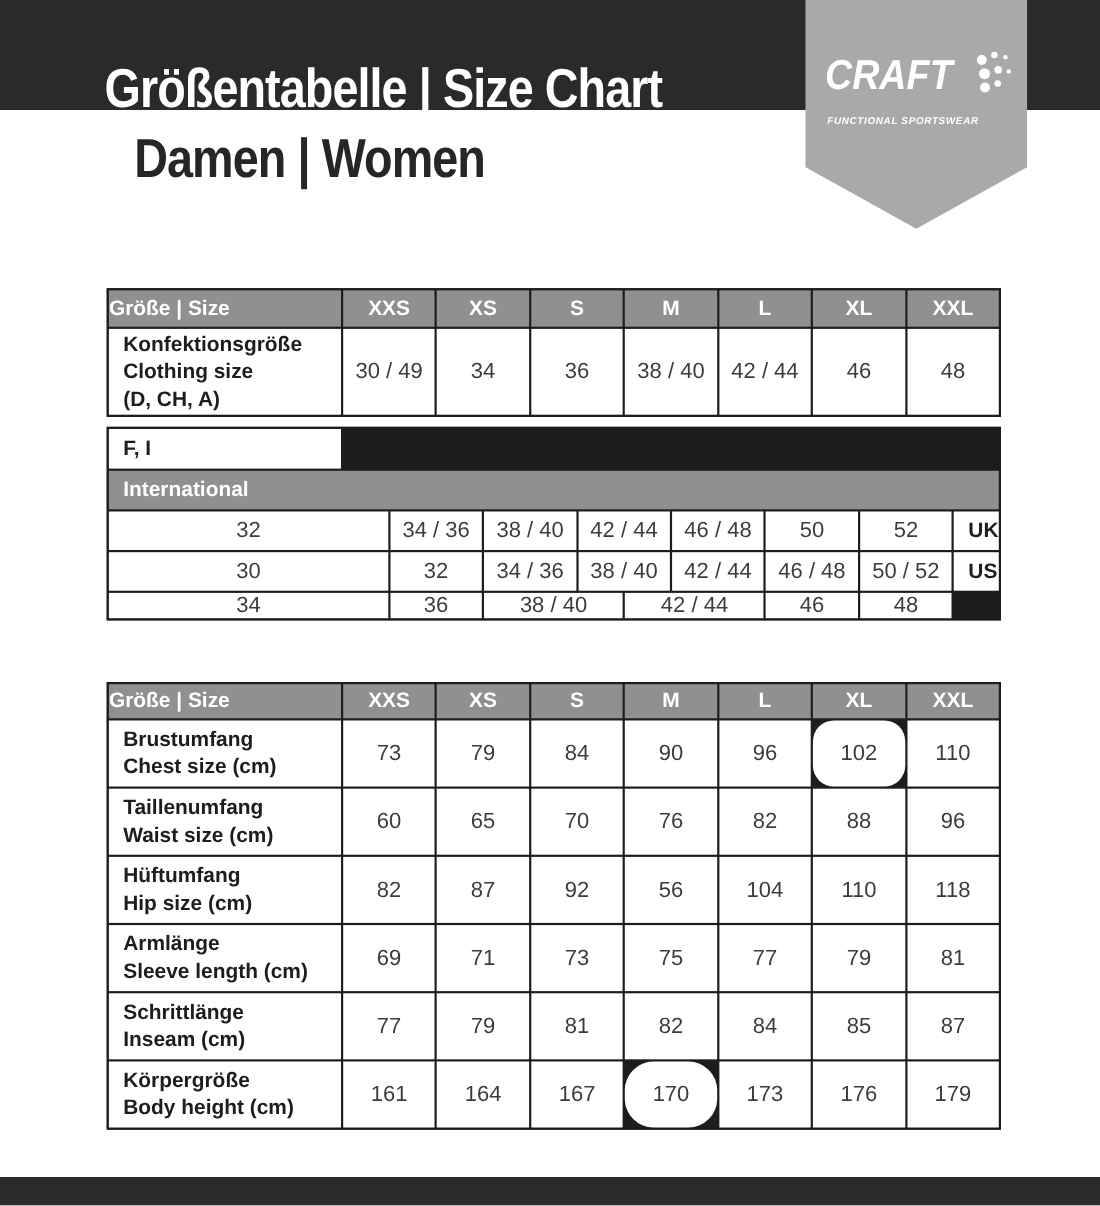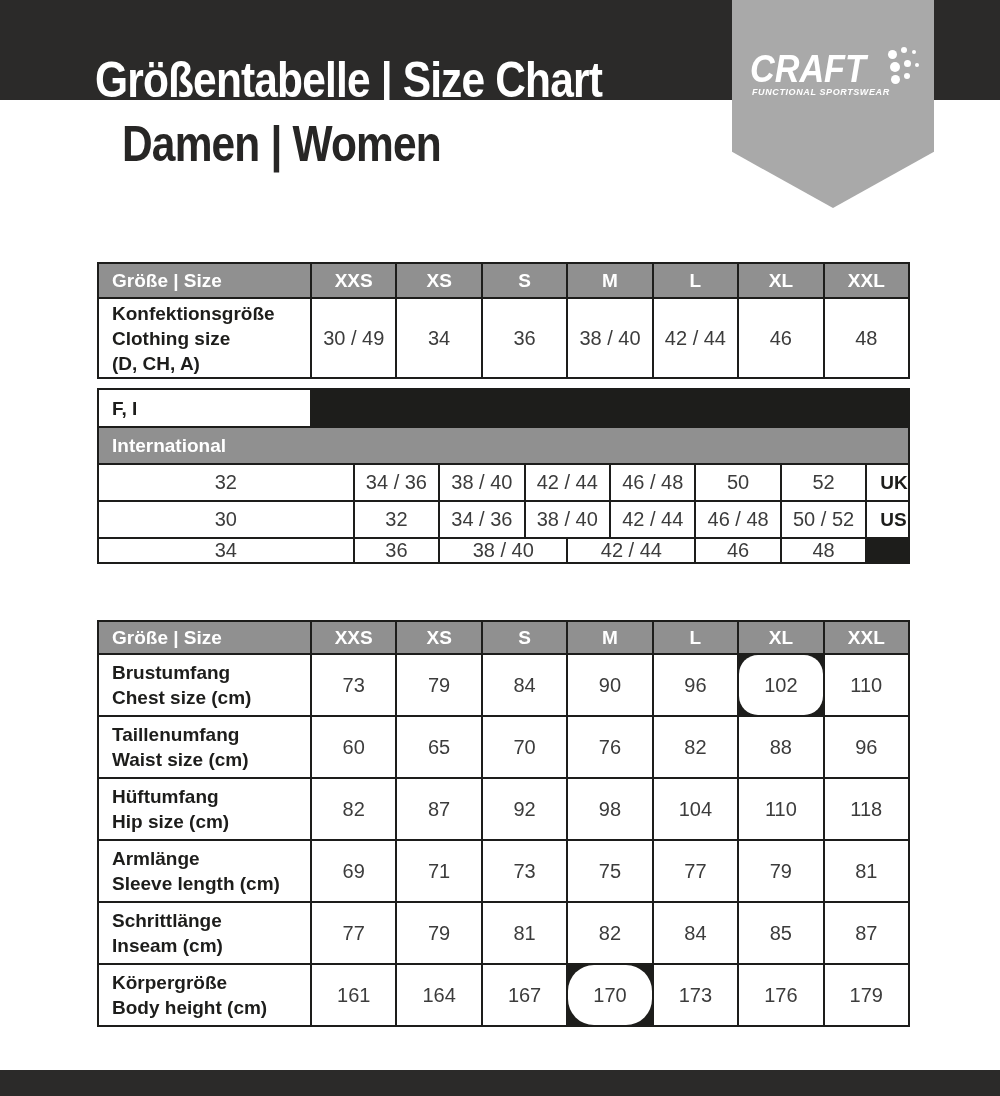--- a/index.html
+++ b/index.html
@@ -24,21 +24,21 @@
   
   .ribbon {
     position:absolute; left:732px; top:0; width:202px; height:208px; background:var(--ribbon,#a9a9a9);
     clip-path:polygon(0 0, 100% 0, 100% 73%, 50% 100%, 0 73%);
   }
   .craft-brand {
     position:absolute; left:18px; top:50px; font-size:38px; font-weight:bold; font-style:italic;
     color:#ffffff; transform:scaleX(0.9); transform-origin:left top; line-height:1; white-space:nowrap;
   }
   .craft-tagline {
-    position:absolute; left:20px; top:87px; font-size:9px; font-weight:bold; font-style:italic;
+    position:absolute; left:20px; top:105px; font-size:9px; font-weight:bold; font-style:italic;
     color:#ffffff; letter-spacing:0.6px; white-space:nowrap;
   }
   .dot { position:absolute; background:#ffffff; border-radius:50%; }
   .d1{left:156px;top:50px;width:9px;height:9px;}
   .d2{left:169px;top:47px;width:6px;height:6px;}
   .d3{left:180px;top:50px;width:4px;height:4px;}
   .d4{left:158px;top:62px;width:10px;height:10px;}
   .d5{left:172px;top:60px;width:7px;height:7px;}
   .d6{left:183px;top:63px;width:4px;height:4px;}
   .d7{left:159px;top:75px;width:9px;height:9px;}
@@ -50,21 +50,21 @@
     display:grid; grid-template-columns:211px repeat(14, 1fr);
     gap:2px; background:var(--border,#1d1d1b); border:2px solid var(--border,#1d1d1b);
   }
   #t1a { top:262px; grid-template-rows:33px 78px; }
   #t1b { top:388px; grid-template-rows:36px 35px 35px 35px; }
   #t2  { top:620px; grid-template-rows:31px repeat(6, 60px); }
 
   .cell { background:#ffffff; display:flex; align-items:center; justify-content:center;
           font-size:20px; color:#3c3c3c; }
   .cell.head { background:var(--cellhead,#909090); color:#ffffff; font-weight:bold; font-size:19px; }
-  .cell.corner { justify-content:flex-start; padding-left:13px; }
+  .cell.corner { justify-content:flex-start; }
   .cell.band-label { grid-column:1 / -1; justify-content:flex-start; padding-left:13px; }
   .cell.row-label { flex-direction:column; align-items:flex-start; justify-content:center;
           padding-left:13px; font-weight:bold; font-size:19px; line-height:25px; color:#1d1d1b; }
 </style>
 </head>
 <body style="--band: #2b2a29; --ribbon: #a9a9a9; --cellhead: #909090; --border: #1d1d1b;">
 
 <div class="top-band"></div>
 
 <div class="page-title">Größentabelle | Size Chart</div>
@@ -164,21 +164,21 @@
     <div class="cell num" style="grid-column: span 2;">82</div>
     <div class="cell num" style="grid-column: span 2;">88</div>
     <div class="cell num" style="grid-column: span 2;">96</div>
     <div class="cell row-label">
       <div>Hüftumfang</div>
       <div>Hip size (cm)</div>
     </div>
     <div class="cell num" style="grid-column: span 2;">82</div>
     <div class="cell num" style="grid-column: span 2;">87</div>
     <div class="cell num" style="grid-column: span 2;">92</div>
-    <div class="cell num" style="grid-column: span 2;">98</div>
+    <div class="cell num" style="grid-column: span 2;">56</div>
     <div class="cell num" style="grid-column: span 2;">104</div>
     <div class="cell num" style="grid-column: span 2;">110</div>
     <div class="cell num" style="grid-column: span 2;">118</div>
     <div class="cell row-label">
       <div>Armlänge</div>
       <div>Sleeve length (cm)</div>
     </div>
     <div class="cell num" style="grid-column: span 2;">69</div>
     <div class="cell num" style="grid-column: span 2;">71</div>
     <div class="cell num" style="grid-column: span 2;">73</div>

